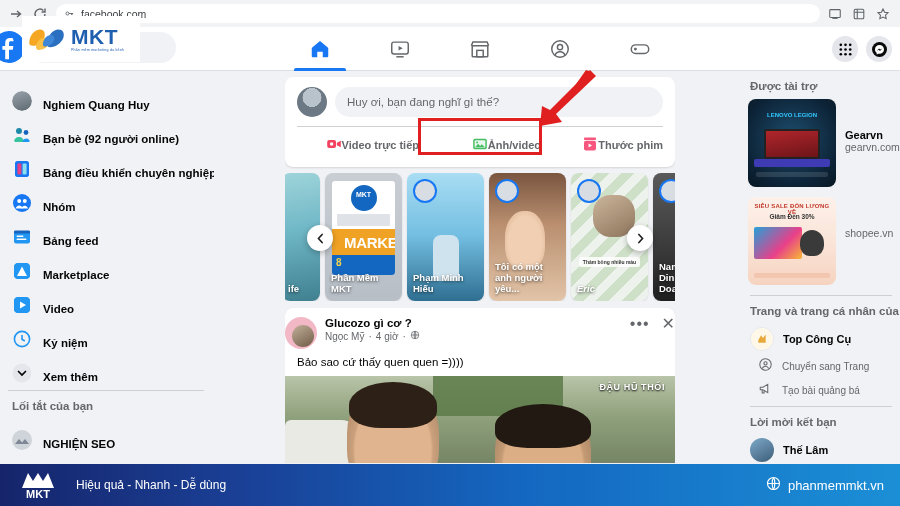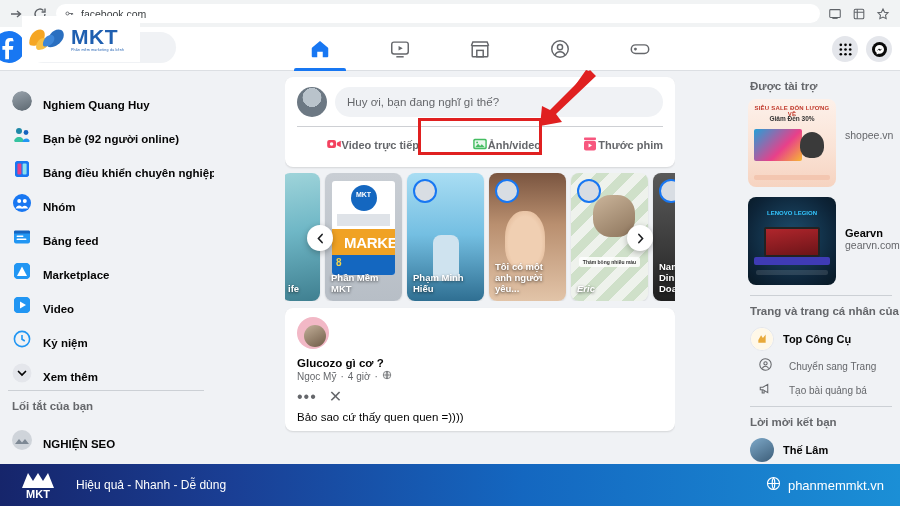--- a/index.html
+++ b/index.html
@@ -101,21 +101,21 @@
      border: 2.5px solid #1877f2; background:#d8dde3; overflow:hidden;}
   .story-arrow { position: absolute; top: 52px; width: 26px; height: 26px; border-radius: 50%;
      background: #fff; box-shadow: 0 2px 6px rgba(0,0,0,.28); display:flex; align-items:center;
      justify-content:center; cursor:pointer; z-index: 5; }
   .story-arrow.left { left: 22px; }
   .story-arrow.right { right: 22px; }
   .story-arrow svg { width: 13px; height: 13px; color:#1c1e21; }
 
   
   .post { margin-top: 7px; padding: 9px 0 0 0; overflow: hidden; }
-  .post-head { display:flex; align-items:flex-start; gap: 8px; padding: 0 12px; flex-direction: column; }
+  .post-head { display:flex; align-items:flex-start; gap: 8px; padding: 0 0; }
   .post-av { width: 32px; height: 32px; border-radius: 50%; flex:0 0 32px; position: relative;
      background: #f2b8c6; overflow:hidden; }
   .post-av::after { content:""; position:absolute; left:7px; top:8px; width:22px; height:22px;
      border-radius:50%; background: linear-gradient(150deg,#c3b09a,#6f5b46); }
   .post-meta { flex:1 1 auto; }
   .post-title { font-size: 11.5px; font-weight: bold; color:#050505; }
   .post-sub { font-size: 10px; color:#65676b; display:flex; align-items:center; gap:4px; margin-top:1px;}
   .post-sub svg { width: 10px; height: 10px; }
   .post-tools { display:flex; align-items:center; gap: 12px; color:#65676b; }
   .post-tools .dots { font-size: 16px; line-height: 10px; letter-spacing: 1px; cursor:pointer;}
@@ -153,21 +153,21 @@
   .ad2 { background: radial-gradient(circle at 50% 45%, #1d4e6e 0%, #0d2438 70%, #081823 100%); }
   .ad2 .t1 { position:absolute; left:4px; right:4px; top:13px; text-align:center; font-size:6px; font-weight:bold; color:#33c6ff; }
   .ad2 .lap { position:absolute; left:16px; top:30px; width:56px; height:30px; background:linear-gradient(170deg,#b0262c,#6c1418); border-radius:2px; border:2px solid #222;}
   .ad2 .bar { position:absolute; left:6px; right:6px; bottom:20px; height:8px; background:#3f3bb5; border-radius:2px;}
   .ad2 .bar2 { position:absolute; left:8px; right:8px; bottom:10px; height:5px; background:rgba(255,255,255,.12); border-radius:2px;}
   .rr-sep { height:1px; background:#ccd0d5; margin: 4px 8px 0 2px; }
   .rr-item { display:flex; align-items:center; gap: 9px; height: 30px; padding-left: 2px; cursor:pointer;}
   .rr-item .c { width: 24px; height:24px; border-radius:50%; flex:0 0 24px; background:#fff;
      display:flex; align-items:center; justify-content:center; border:1px solid #e4e6eb; overflow:hidden;}
   .rr-item .lbl { font-size: 11px; font-weight:bold; color:#050505; white-space:nowrap;}
-  .rr-sub { display:flex; align-items:center; gap: 16px; height: 24px; padding-left: 10px; cursor:pointer;}
+  .rr-sub { display:flex; align-items:center; gap: 9px; height: 24px; padding-left: 10px; cursor:pointer;}
   .rr-sub svg { width: 15px; height:15px; color:#65676b; flex:0 0 15px;}
   .rr-sub .lbl2 { font-size: 10px; color:#65676b; white-space:nowrap;}
   .fr-av { width:24px; height:24px; border-radius:50%; flex:0 0 24px;
      background: linear-gradient(150deg,#7ea9c9,#3c5d78); }
 
   
   .hl-box { position:absolute; left: 418px; top: 118px; width: 124px; height: 37px;
      border: 3px solid #e02020; z-index: 40; pointer-events:none; }
   .arrow-ann { position:absolute; left: 520px; top: 68px; width: 80px; height: 72px; z-index: 41; pointer-events:none;}
 
@@ -523,49 +523,56 @@
                 </svg>
             </span>
           </div>
         </div>
         <div class="post-tools">
           <span class="dots">•••</span>
           <span class="xmark">✕</span>
         </div>
       </div>
       <div class="post-text">Bảo sao cứ thấy quen quen =))))</div>
+      <div class="post-img">
+        <div class="hedge"></div>
+        <div class="car"></div>
+        <div class="face a"></div>
+        <div class="face b"></div>
+        <div class="capt">ĐẬU HŨ THỐI</div>
+      </div>
     </div>
   </div>
 
   <div class="right-rail">
     <div class="rr-head">Được tài trợ</div>
+
+    <div class="ad">
+      <div class="ad-thumb ad2">
+        <div class="t1">LENOVO LEGION</div>
+        <div class="lap"></div>
+        <div class="bar"></div>
+        <div class="bar2"></div>
+      </div>
+      <div class="ad-info">
+        <div class="ad-name">Gearvn</div>
+        <div class="ad-dom">gearvn.com</div>
+      </div>
+    </div>
 
     <div class="ad">
       <div class="ad-thumb ad1">
         <div class="t1">SIÊU SALE ĐÓN LƯƠNG VỀ</div>
         <div class="t2">Giảm Đến 30%</div>
         <div class="dev"></div>
         <div class="dev2"></div>
         <div class="bar"></div>
       </div>
       <div class="ad-info">
         <div class="ad-dom">shopee.vn</div>
-      </div>
-    </div>
-
-    <div class="ad">
-      <div class="ad-thumb ad2">
-        <div class="t1">LENOVO LEGION</div>
-        <div class="lap"></div>
-        <div class="bar"></div>
-        <div class="bar2"></div>
-      </div>
-      <div class="ad-info">
-        <div class="ad-name">Gearvn</div>
-        <div class="ad-dom">gearvn.com</div>
       </div>
     </div>
 
     <div class="rr-sep"></div>
     <div class="rr-head">Trang và trang cá nhân của bạn</div>
 
     <div class="rr-item">
       <span class="c">
         <svg viewBox="0 0 24 24">
             <circle cx="12" cy="12" r="12" fill="#fff8e8"></circle>

